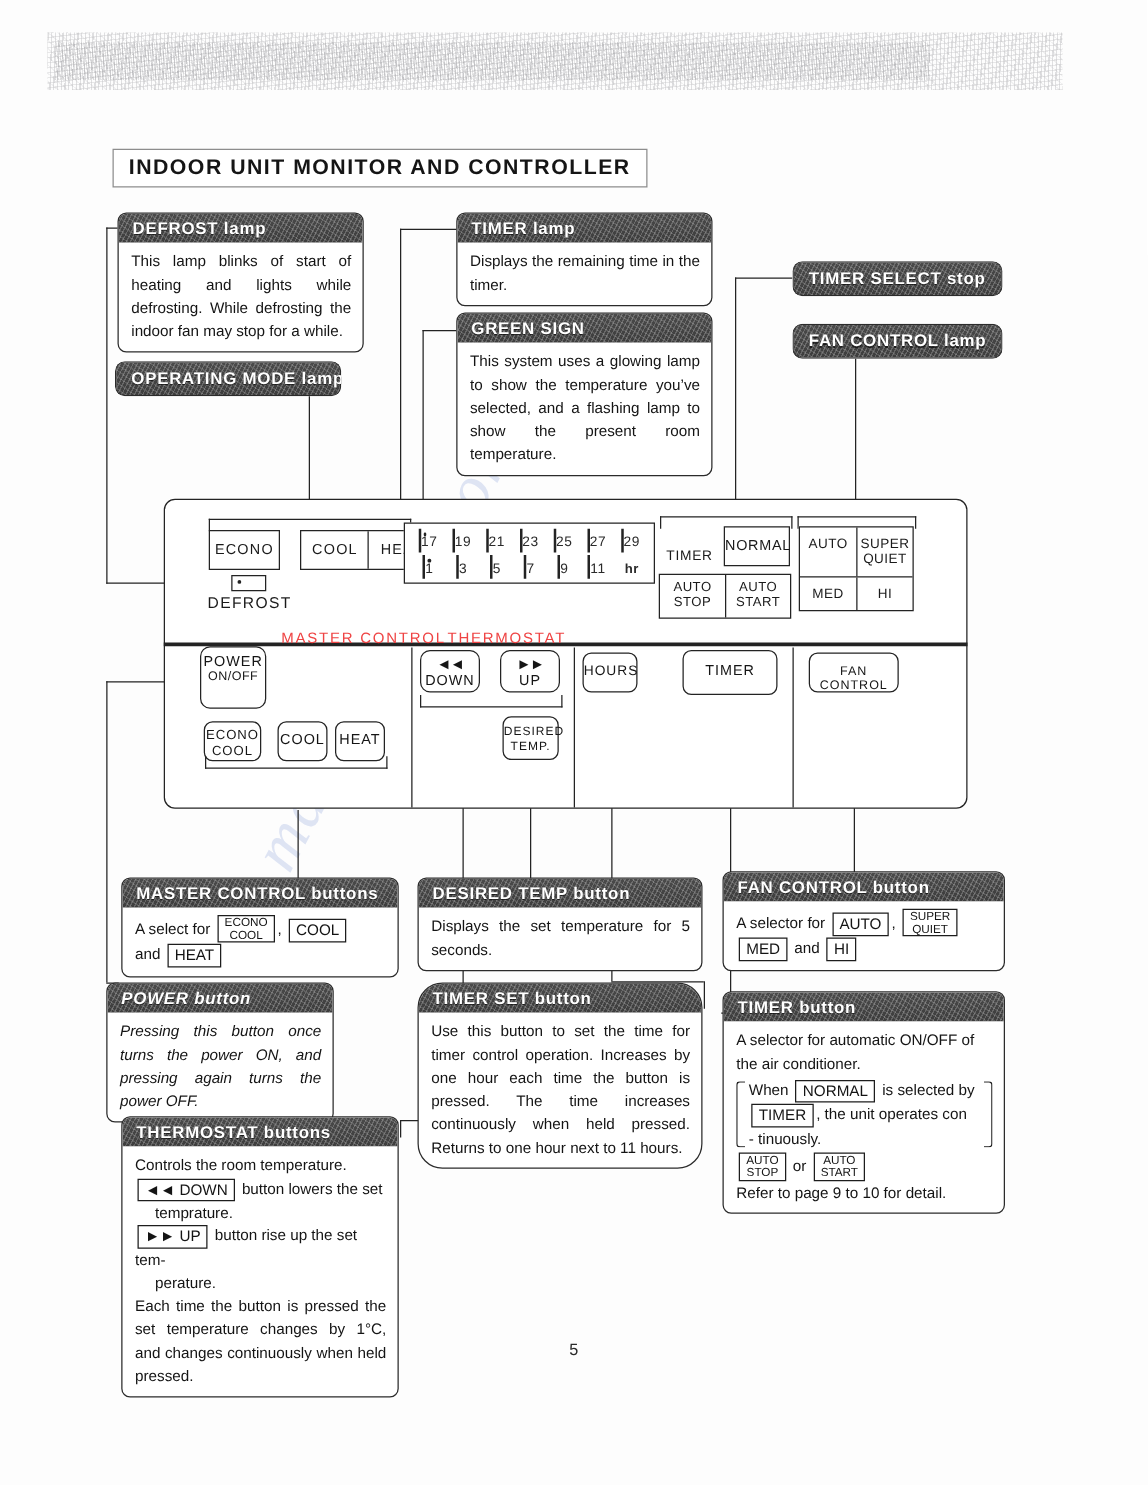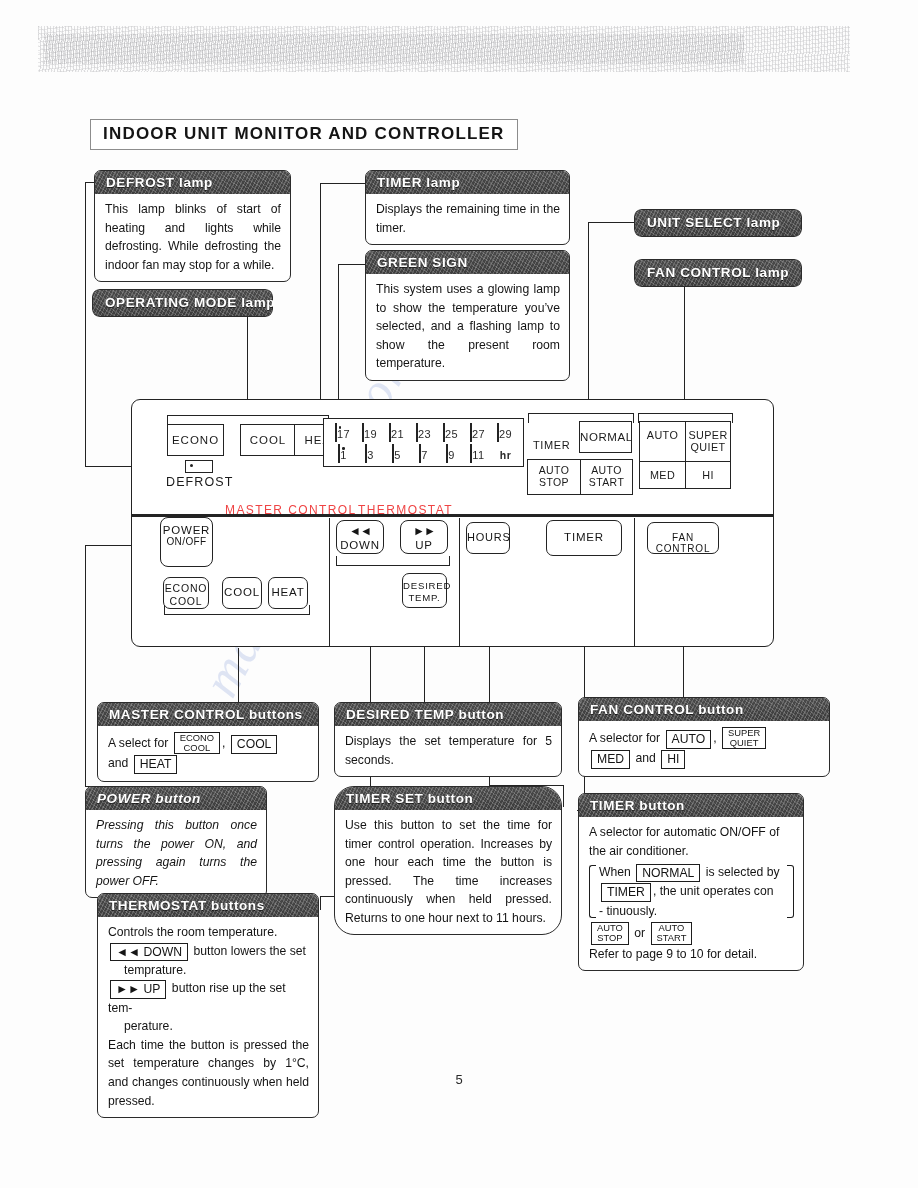--- a/index.html
+++ b/index.html
@@ -350,21 +350,21 @@
     <div class="hdr">TIMER lamp</div>
     <div class="body">Displays the remaining time in the timer.</div>
   </div>
 
   <div class="callout" style="left:365px;top:250px;width:205px;">
     <div class="hdr">GREEN SIGN</div>
     <div class="body">This system uses a glowing lamp to show the temperature you’ve selected, and a flashing lamp to show the present room temperature.</div>
   </div>
 
   <div class="callout header-only" style="left:634px;top:209px;width:168px;">
-    <div class="hdr">UNIT SELECT lamp</div>
+    <div class="hdr">TIMER SELECT stop</div>
   </div>
 
   <div class="callout header-only" style="left:634px;top:259px;width:168px;">
     <div class="hdr">FAN CONTROL lamp</div>
   </div>
 
   <div class="callout" style="left:97px;top:702px;width:222px;">
     <div class="hdr">MASTER CONTROL buttons</div>
     <div class="body" style="text-align:left;">
       <span>A select for</span>
@@ -397,21 +397,21 @@
   <div class="callout" style="left:334px;top:702px;width:228px;">
     <div class="hdr">DESIRED TEMP button</div>
     <div class="body">Displays the set temperature for 5 seconds.</div>
   </div>
 
   <div class="callout" style="left:334px;top:786px;width:228px;border-radius:20px;">
     <div class="hdr">TIMER SET button</div>
     <div class="body">Use this button to set the time for timer control operation. Increases by one hour each time the button is pressed. The time increases continuously when held pressed. Returns to one hour next to 11 hours.</div>
   </div>
 
-  <div class="callout" style="left:578px;top:697px;width:252px;">
+  <div class="callout" style="left:578px;top:697px;width:226px;">
     <div class="hdr">FAN CONTROL button</div>
     <div class="body" style="text-align:left;">
       <span>A selector for</span>
       <span class="key">AUTO</span><span>,</span>
       <span class="key two"><i>SUPER</i><i>QUIET</i></span><br>
       <span class="key">MED</span>
       <span>and</span>
       <span class="key">HI</span>
     </div>
   </div>

